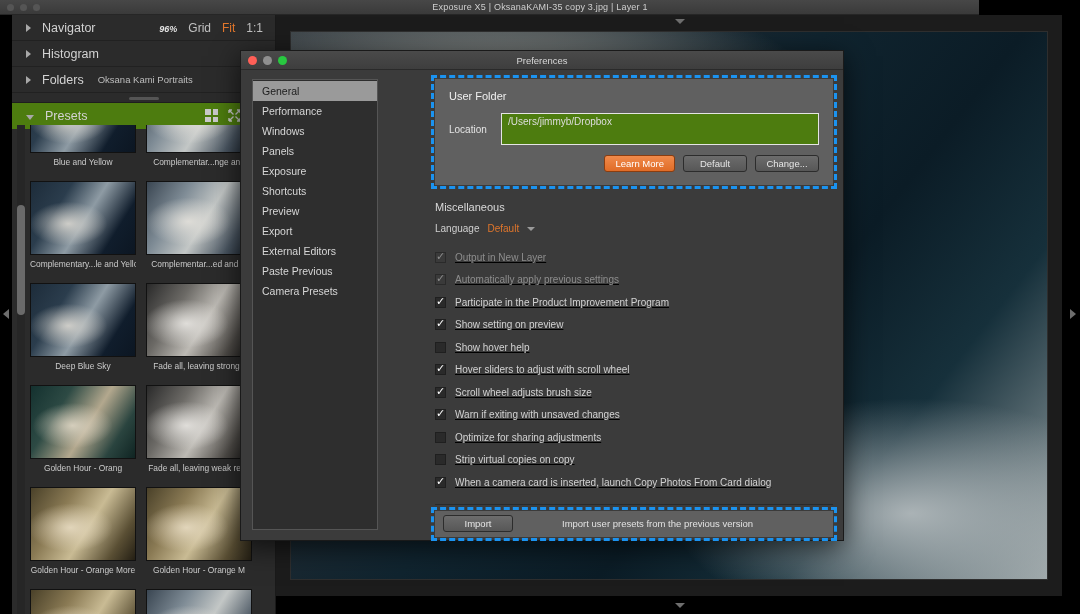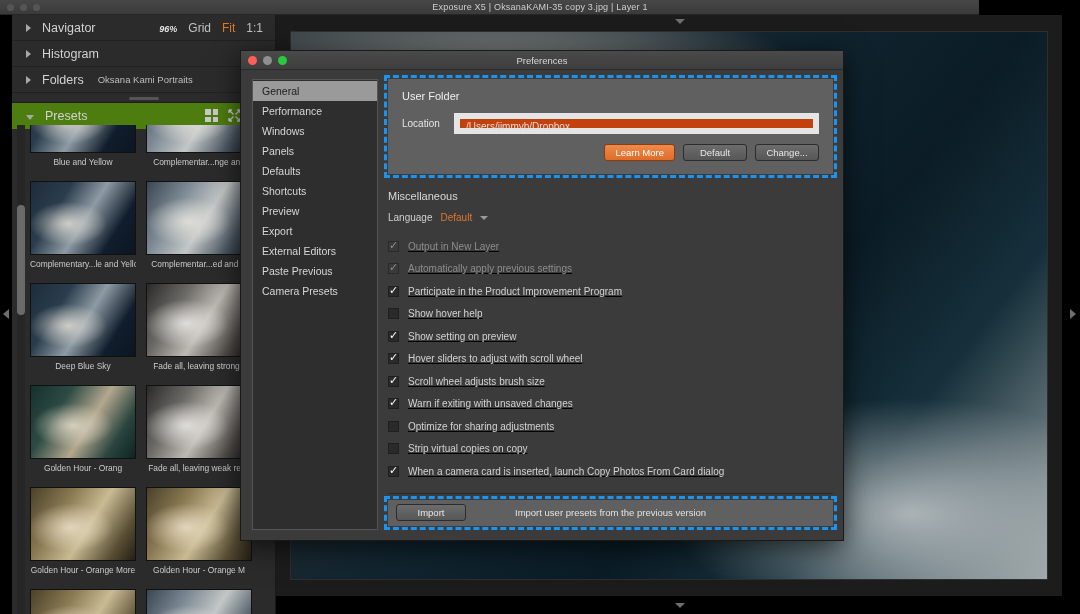--- a/index.html
+++ b/index.html
@@ -132,21 +132,21 @@
   .prefs-title {
     position: absolute; left: 0; top: 0; width: 100%; text-align: center;
     line-height: 19px; font-size: 9.5px; color: #d8d8d8;
   }
   .prefs-dots { position: absolute; left: 7px; top: 5px; display: flex; gap: 6px; }
   .pd { width: 9px; height: 9px; border-radius: 50%; }
   .pd.red { background: #ff5f57; }
   .pd.yellow { background: #8f8f8f; }
   .pd.green { background: #28c840; }
 
-  .prefs-body { position: absolute; left: 0; top: 19px; right: 0; bottom: 0; display: flex; }
+  .prefs-body { position: absolute; left: 0; top: 19px; right: 0; bottom: 0; display: flex; gap: 47px; }
 
   .prefs-nav {
     width: 126px; margin: 9px 0 10px 11px; background: #2e2e2e;
     border: 1px solid #555; padding-top: 1px;
   }
   .nav-item {
     height: 20px; line-height: 20px; padding-left: 9px;
     font-size: 10.5px; color: #d6d6d6;
   }
   .nav-item.selected { background: #9a9a9a; color: #1c1c1c; }
@@ -156,21 +156,21 @@
   .section-box {
     position: relative; background: #606060; padding: 11px 14px 13px 14px;
   }
   .dashed-outline {
     position: absolute; inset: -4px; border: 3px dashed #1b93f0; pointer-events: none;
   }
   .section-title { font-size: 11px; color: #efefef; margin-bottom: 11px; }
   .field-row { display: flex; align-items: center; }
   .field-label { font-size: 10px; color: #e4e4e4; width: 52px; }
   .field-input {
-    flex: 1; height: 21px; background: #c2410c; border: 6px solid #e5e5e5;
+    flex: 1; height: 32px; background: #4d7c0f; border: 1px solid #e5e5e5;
     font-size: 10px; color: #dedede; line-height: 15px; padding-left: 6px;
   }
   .btn-row { display: flex; justify-content: flex-end; gap: 8px; margin-top: 10px; }
   .btn {
     height: 17px; min-width: 64px; padding: 0 10px;
     background: linear-gradient(#6c6c6c, #575757);
     border: 1px solid #2c2c2c; border-radius: 3px;
     font-size: 9.5px; color: #e6e6e6; line-height: 15px; text-align: center;
   }
   .btn.accent {
@@ -383,21 +383,21 @@
       <div class="prefs-title">Preferences</div>
     </div>
 
     <div class="prefs-body">
 
       <div class="prefs-nav" id="prefs-nav">
           <div class="nav-item selected">General</div>
           <div class="nav-item">Performance</div>
           <div class="nav-item">Windows</div>
           <div class="nav-item">Panels</div>
-          <div class="nav-item">Defaults</div>
+          <div class="nav-item">Exposure</div>
           <div class="nav-item">Shortcuts</div>
           <div class="nav-item">Preview</div>
           <div class="nav-item">Export</div>
           <div class="nav-item">External Editors</div>
           <div class="nav-item">Paste Previous</div>
           <div class="nav-item">Camera Presets</div>
         </div>
 
       <div class="prefs-main">
 
@@ -429,26 +429,26 @@
               </div>
               <div class="cb-row">
                 <span class="cb checked disabled"></span>
                 <span class="cb-label dim">Automatically apply previous settings</span>
               </div>
               <div class="cb-row">
                 <span class="cb checked"></span>
                 <span class="cb-label">Participate in the Product Improvement Program</span>
               </div>
               <div class="cb-row">
+                <span class="cb checked"></span>
+                <span class="cb-label">Show setting on preview</span>
+              </div>
+              <div class="cb-row">
                 <span class="cb"></span>
                 <span class="cb-label">Show hover help</span>
-              </div>
-              <div class="cb-row">
-                <span class="cb checked"></span>
-                <span class="cb-label">Show setting on preview</span>
               </div>
               <div class="cb-row">
                 <span class="cb checked"></span>
                 <span class="cb-label">Hover sliders to adjust with scroll wheel</span>
               </div>
               <div class="cb-row">
                 <span class="cb checked"></span>
                 <span class="cb-label">Scroll wheel adjusts brush size</span>
               </div>
               <div class="cb-row">

